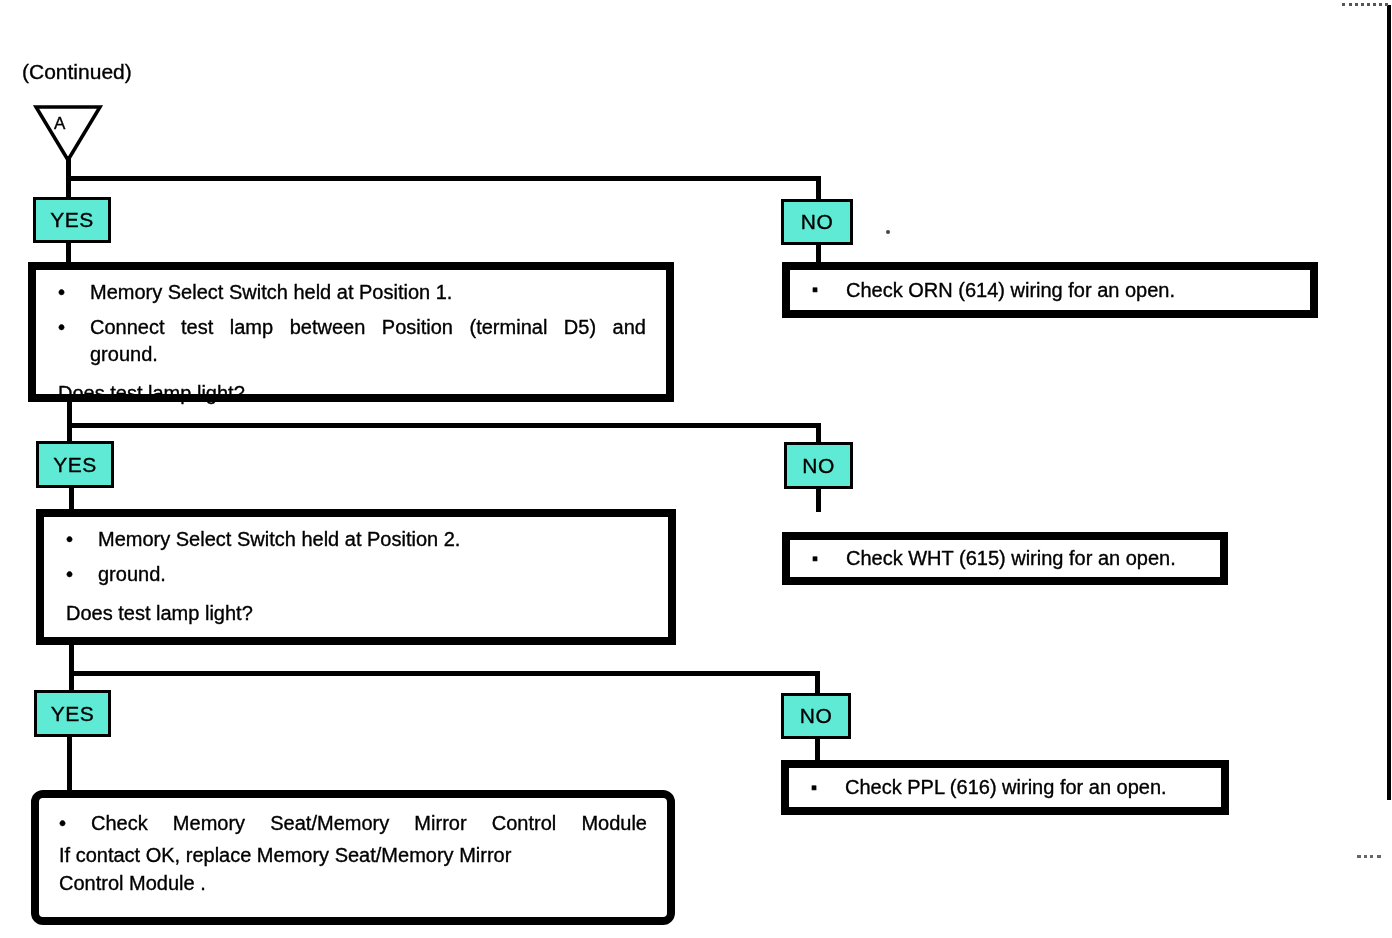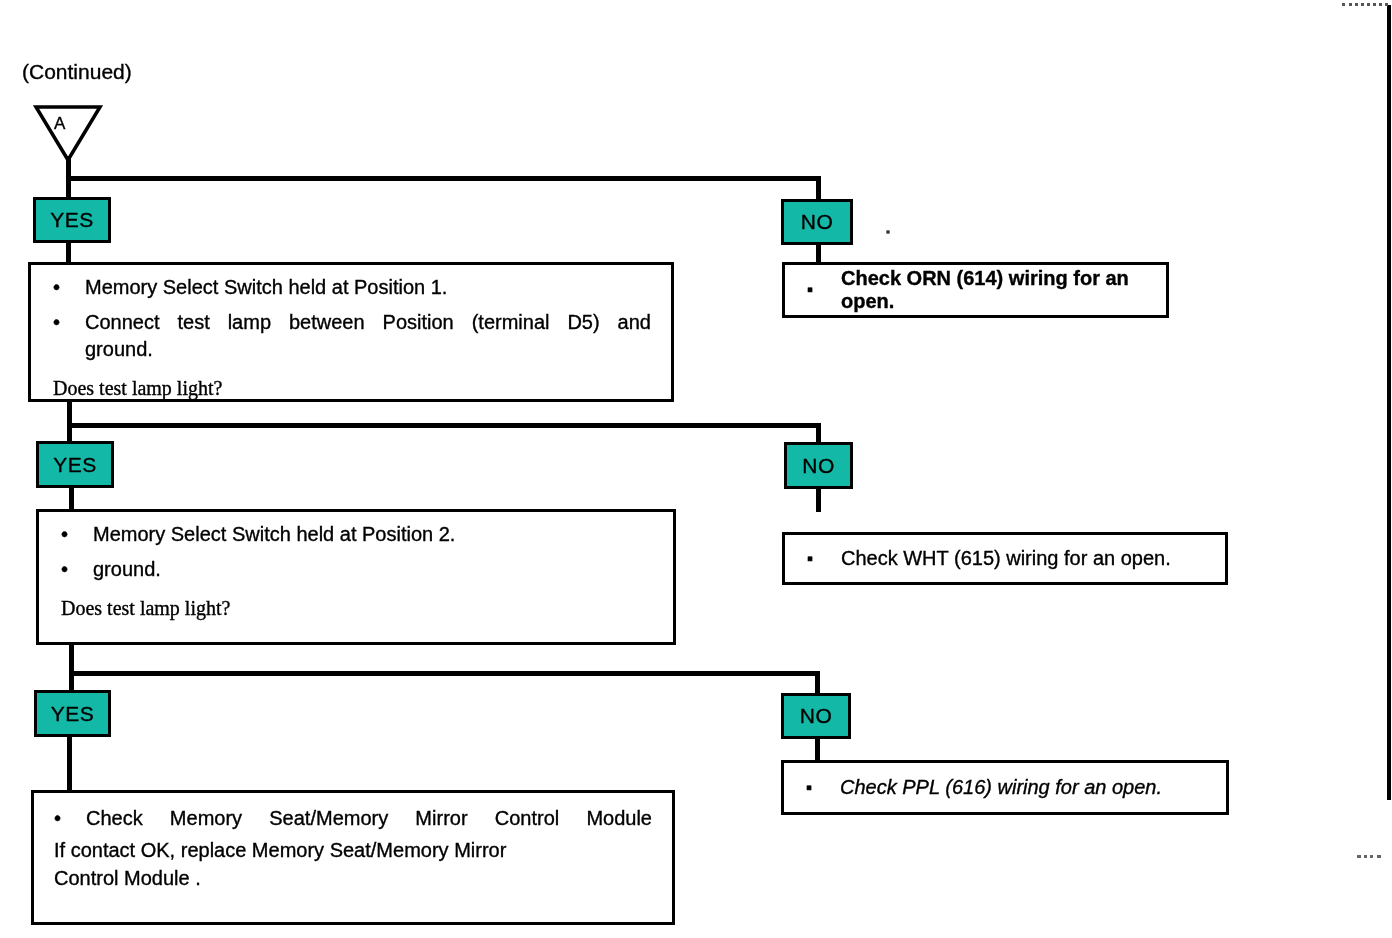--- a/index.html
+++ b/index.html
@@ -6,35 +6,35 @@
   .canvas{
     position:relative;width:1392px;height:938px;background:#ffffff;overflow:hidden;
     font-family:"Liberation Sans","DejaVu Sans",sans-serif;color:#000;margin-left:16px;
     -webkit-text-stroke:0.35px #000;
   }
   .continued{position:absolute;left:6px;top:60px;font-size:21px;}
   .tri{position:absolute;left:16px;top:104px;}
   .tri-label{position:absolute;left:38px;top:114px;font-size:17px;}
   .ln{position:absolute;background:#000;}
   .tag{
-    position:absolute;border:3px solid #000;background:#14b8a6;box-sizing:border-box;
+    position:absolute;border:3px solid #000;background:#5eead4;box-sizing:border-box;
     display:flex;align-items:center;justify-content:center;
     font-size:21px;letter-spacing:0.5px;
   }
-  .box{position:absolute;border:3px solid #000000;background:#fff;box-sizing:border-box;}
+  .box{position:absolute;border:8px solid #000000;background:#fff;box-sizing:border-box;}
   .qbox{font-size:20px;line-height:27px;padding:9px 20px 8px 22px;}
   .qbox3{font-size:20px;line-height:28px;padding:11px 20px 8px 20px;}
   .brow{display:flex;align-items:flex-start;}
   .brow.mt{margin-top:8px;}
   .bul{width:32px;flex:0 0 32px;}
   .bul::before{content:"\2022";font-size:20px;}
   .bul.sq::before{content:"\25AA";font-size:17px;}
   .btxt{flex:1;}
   .jl{text-align:justify;text-align-last:justify;}
-  .qline{margin-top:12px;font-family:Liberation Serif, serif;}
+  .qline{margin-top:12px;}
   .qline3{margin-top:4px;}
   .abox{display:flex;align-items:center;padding-left:22px;}
   .abox .atxt{font-size:20px;padding-left:2px;}
   .artifact{position:absolute;}
 </style>
 </head>
 <body>
 
 <div class="canvas">
 
@@ -75,21 +75,21 @@
     </div>
     <div class="brow mt">
       <span class="bul"></span>
       <div class="btxt">
         <div class="jl">Connect test lamp between Position (terminal D5) and</div>
         <div>ground.</div>
       </div>
     </div>
     <div class="qline">Does test lamp light?</div>
   </div>
-  <div class="box abox" style="left:766px;top:262px;width:387px;height:56px;font-weight:bold;">
+  <div class="box abox" style="left:766px;top:262px;width:536px;height:56px;">
     <span class="bul sq"></span>
     <div class="atxt">Check ORN (614) wiring for an open.</div>
   </div>
 
   <div class="tag" style="left:20px;top:441px;width:78px;height:47px;">
     <span>YES</span>
   </div>
   <div class="tag" style="left:768px;top:442px;width:69px;height:47px;">
     <span>NO</span>
   </div>
@@ -110,31 +110,31 @@
     <span class="bul sq"></span>
     <div class="atxt">Check WHT (615) wiring for an open.</div>
   </div>
 
   <div class="tag" style="left:18px;top:690px;width:77px;height:47px;">
     <span>YES</span>
   </div>
   <div class="tag" style="left:765px;top:693px;width:70px;height:46px;">
     <span>NO</span>
   </div>
-  <div class="box qbox3" style="left:15px;top:790px;width:644px;height:135px;">
+  <div class="box qbox3" style="left:15px;top:790px;width:644px;height:135px;border-radius:12px;">
     <div class="brow">
       <span class="bul"></span>
       <div class="btxt">
         <div class="jl">Check Memory Seat/Memory Mirror Control Module</div>
       </div>
     </div>
     <div class="qline3">If contact OK, replace Memory Seat/Memory Mirror</div>
     <div>Control Module .</div>
   </div>
-  <div class="box abox" style="left:765px;top:760px;width:448px;height:55px;font-style:italic;">
+  <div class="box abox" style="left:765px;top:760px;width:448px;height:55px;">
     <span class="bul sq"></span>
     <div class="atxt">Check PPL (616) wiring for an open.</div>
   </div>
 
   <div class="artifact" style="left:870px;top:230px;width:4px;height:4px;background:#444;border-radius:50%;"></div>
   <div class="artifact" style="left:1326px;top:3px;width:46px;height:0;border-top:3px dotted #555;"></div>
   <div class="artifact" style="left:1341px;top:855px;width:24px;height:0;border-top:3px dotted #666;"></div>
 
 </div>
 

